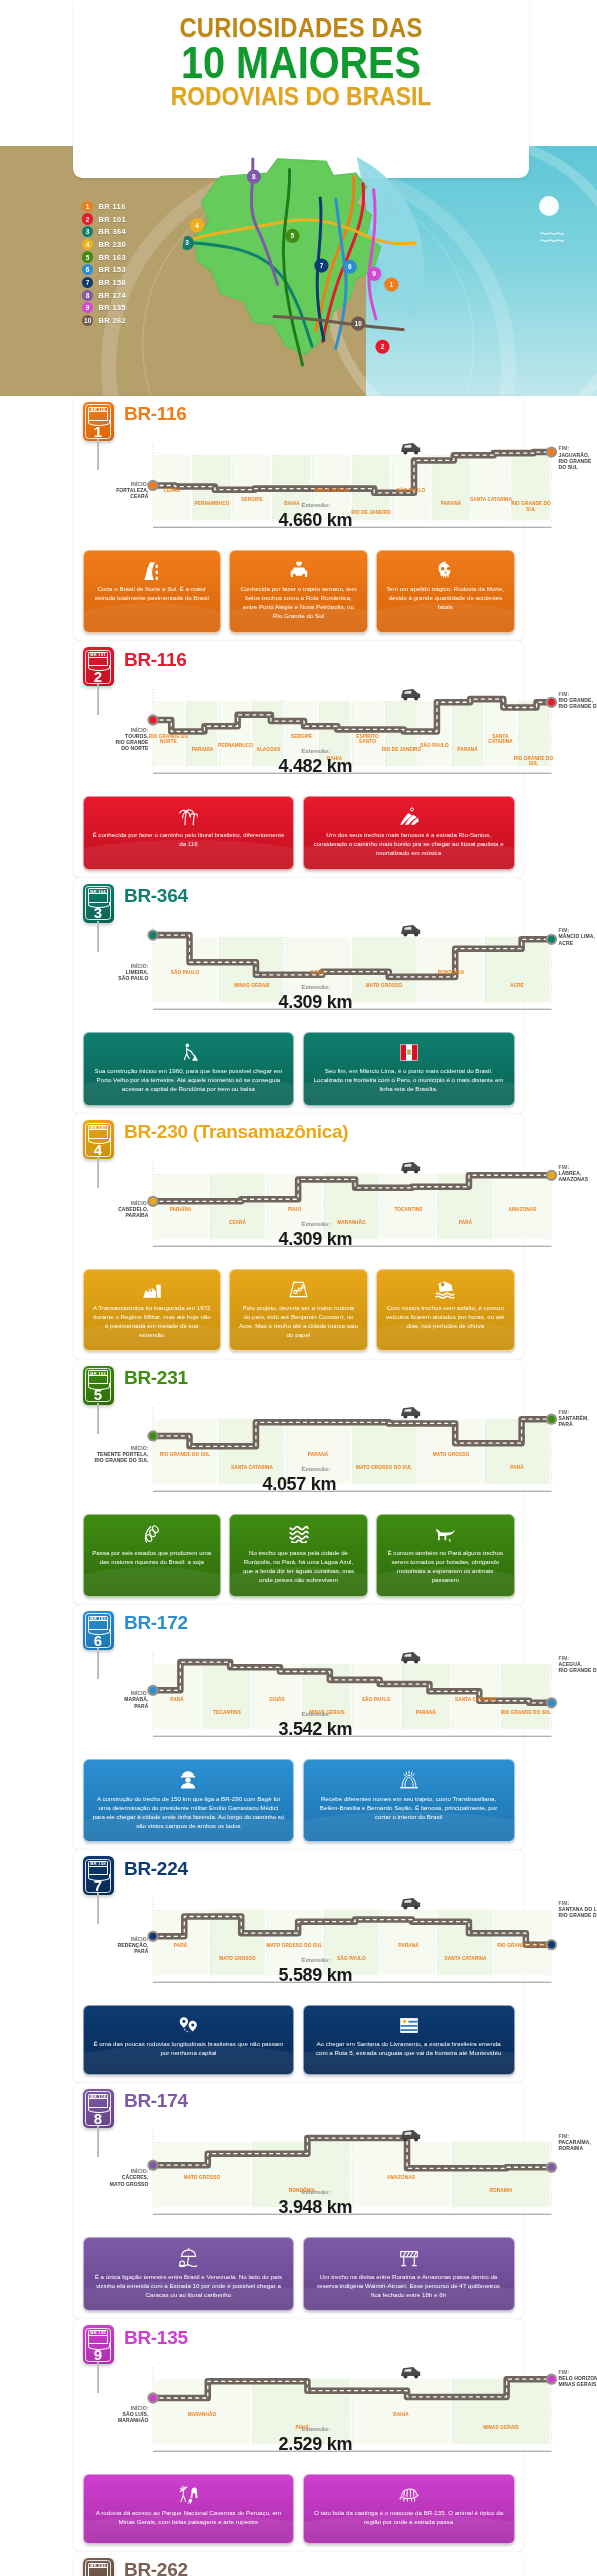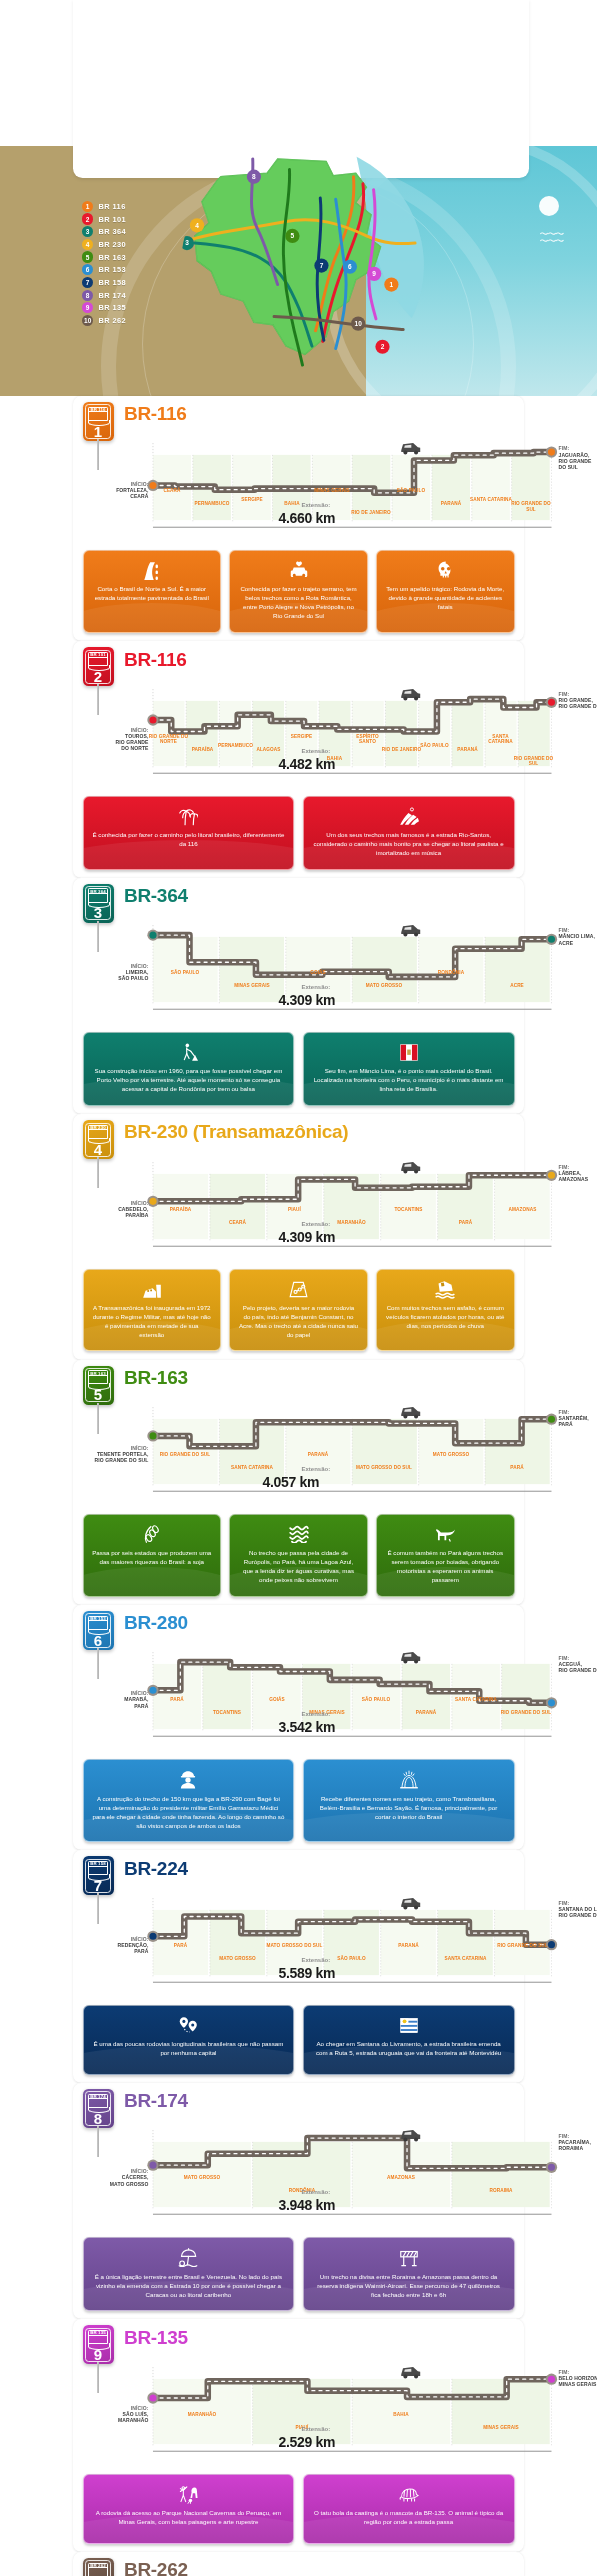--- a/index.html
+++ b/index.html
@@ -75,21 +75,21 @@
   .profile { position:relative; margin:0 9.5px 0 9.5px; height:113px; }
   .profile svg { position:absolute; left:0; top:0; }
   .startlab, .endlab { position:absolute; font-size:5px; font-weight:bold; color:#3b3b3b;
           line-height:1.22; letter-spacing:0.1px; }
   .startlab { text-align:right; }
   .endlab { text-align:left; }
   .lab-lead { color:#6d6d6d; font-weight:bold; }
   .statelab { position:absolute; font-size:4.7px; font-weight:bold; color:#f07d1a; text-align:center;
           line-height:1.2; letter-spacing:0.1px; }
   .ext-word { position:absolute; font-size:6px; color:#8e8e8e; font-weight:bold; }
-  .ext-km { position:absolute; font-size:14px; font-weight:bold; color:#1b1b1b; letter-spacing:-0.3px; white-space:nowrap;}
+  .ext-km { position:absolute; font-size:18px; font-weight:bold; color:#1b1b1b; letter-spacing:-0.3px; white-space:nowrap;}
 
   
   .facts { display:flex; gap:8.3px; margin:6px 9.5px 0 9.5px; }
   .fact { flex:1; border-radius:6px; padding:9.5px 8.3px 10.7px 8.3px; color:#fff; position:relative;
           overflow:hidden; border:0.6px solid rgba(255,255,255,.55);
           box-shadow:0 1.2px 2.4px rgba(0,0,0,.18); min-height:70px; }
   .fact::before{ content:""; position:absolute; left:-20%; bottom:-24px; width:140%; height:53px;
           background:rgba(255,255,255,.07); border-radius:50% 50% 0 0; }
   .fact-ic { height:20px; display:flex; align-items:center; justify-content:center; margin-bottom:4.7px; position:relative; z-index:2;}
   .fact-ic svg { display:block; }
@@ -101,20 +101,25 @@
 <div class="page">
 
   <div class="hero">
     <div class="hero-land"></div>
     <div class="hero-sea"></div>
     <div class="hero-arc1"></div>
     <div class="hero-arc2"></div>
     <div class="hero-arc3"></div>
     <div class="hero-card"></div>
 
+    <div class="title-wrap">
+      <div class="t1">CURIOSIDADES DAS</div>
+      <div class="t2">10 MAIORES</div>
+      <div class="t3">RODOVIAIS DO BRASIL</div>
+    </div>
 
     <div class="sun"></div>
     <div class="wave" style="right:34px; top:232px;">〜〜〜</div>
     <div class="wave" style="right:34px; top:239px;">〜〜〜</div>
 
     <div class="legend" id="legend">
         <div class="lg-row">
           <span class="lg-num" style="background:#f07c1a">1</span>
           <span class="lg-lbl">BR 116</span>
         </div>
@@ -634,21 +639,21 @@
           <div class="sec-head">
             <div class="sign-glow"></div>
             <div class="sign" style="background:linear-gradient(160deg,#3f8c12 0%,#2f6c0c 100%)">
               <div class="sign-in"></div>
               <div class="shield">
                 <div class="shield-bar"></div>
               </div>
               <div class="shield-txt">BR 163</div>
               <div class="sign-num">5</div>
             </div>
-            <div class="br-title" style="color:#3f8c12">BR-163</div>
+            <div class="br-title" style="color:#3f8c12">BR-231</div>
           </div>
           <div class="profile">
             <svg width="510" height="113" viewBox="0 0 860 190">
               <g>
                 <rect x="118" y="40" width="109" height="110" fill="#f6faf1"></rect>
                 <rect x="230" y="40" width="109" height="110" fill="#eef6e6"></rect>
                 <rect x="342" y="40" width="109" height="110" fill="#f6faf1"></rect>
                 <rect x="454" y="40" width="109" height="110" fill="#eef6e6"></rect>
                 <rect x="566" y="40" width="109" height="110" fill="#f6faf1"></rect>
                 <rect x="678" y="40" width="109" height="110" fill="#eef6e6"></rect>
@@ -730,21 +735,21 @@
           <div class="sec-head">
             <div class="sign-glow"></div>
             <div class="sign" style="background:linear-gradient(160deg,#2b8fd1 0%,#1d74b0 100%)">
               <div class="sign-in"></div>
               <div class="shield">
                 <div class="shield-bar"></div>
               </div>
               <div class="shield-txt">BR 153</div>
               <div class="sign-num">6</div>
             </div>
-            <div class="br-title" style="color:#2b8fd1">BR-280</div>
+            <div class="br-title" style="color:#2b8fd1">BR-172</div>
           </div>
           <div class="profile">
             <svg width="510" height="113" viewBox="0 0 860 190">
               <g>
                 <rect x="118" y="40" width="81" height="110" fill="#f6faf1"></rect>
                 <rect x="202" y="40" width="81" height="110" fill="#eef6e6"></rect>
                 <rect x="286" y="40" width="81" height="110" fill="#f6faf1"></rect>
                 <rect x="370" y="40" width="81" height="110" fill="#eef6e6"></rect>
                 <rect x="454" y="40" width="81" height="110" fill="#f6faf1"></rect>
                 <rect x="538" y="40" width="81" height="110" fill="#eef6e6"></rect>

